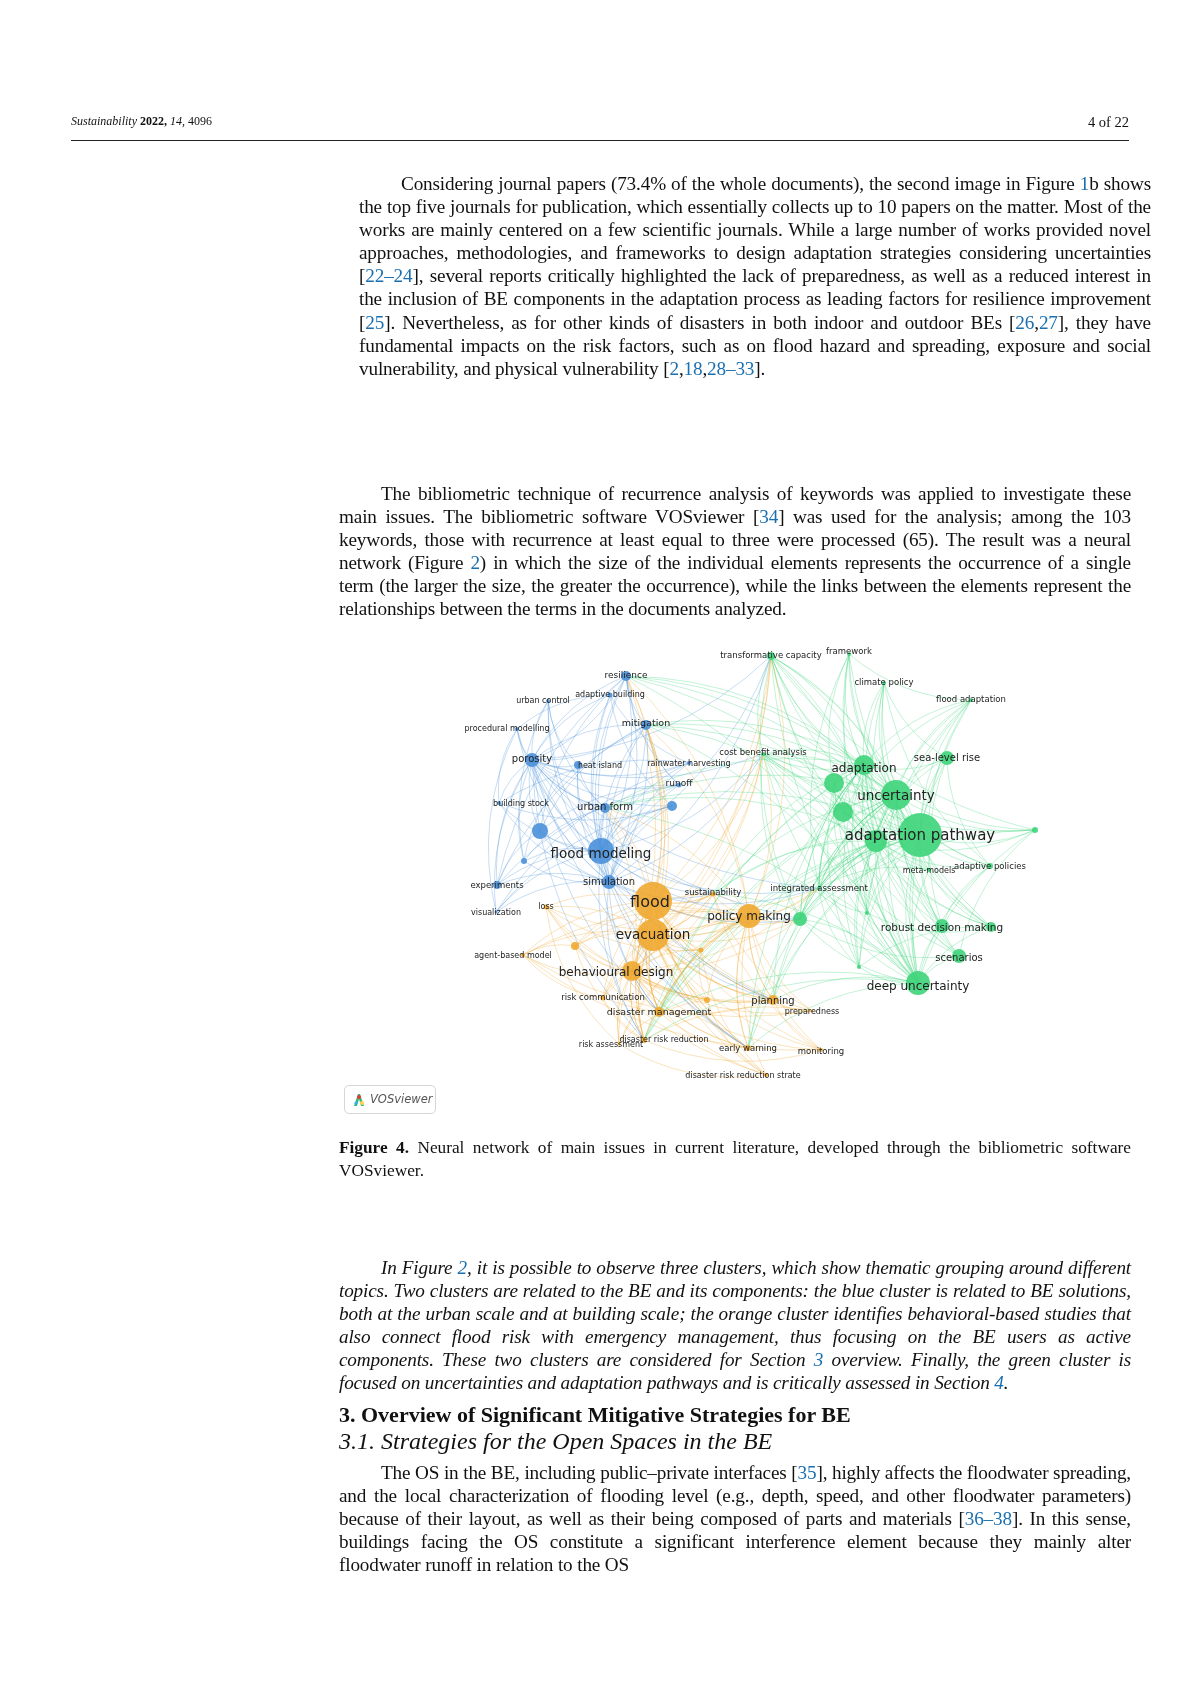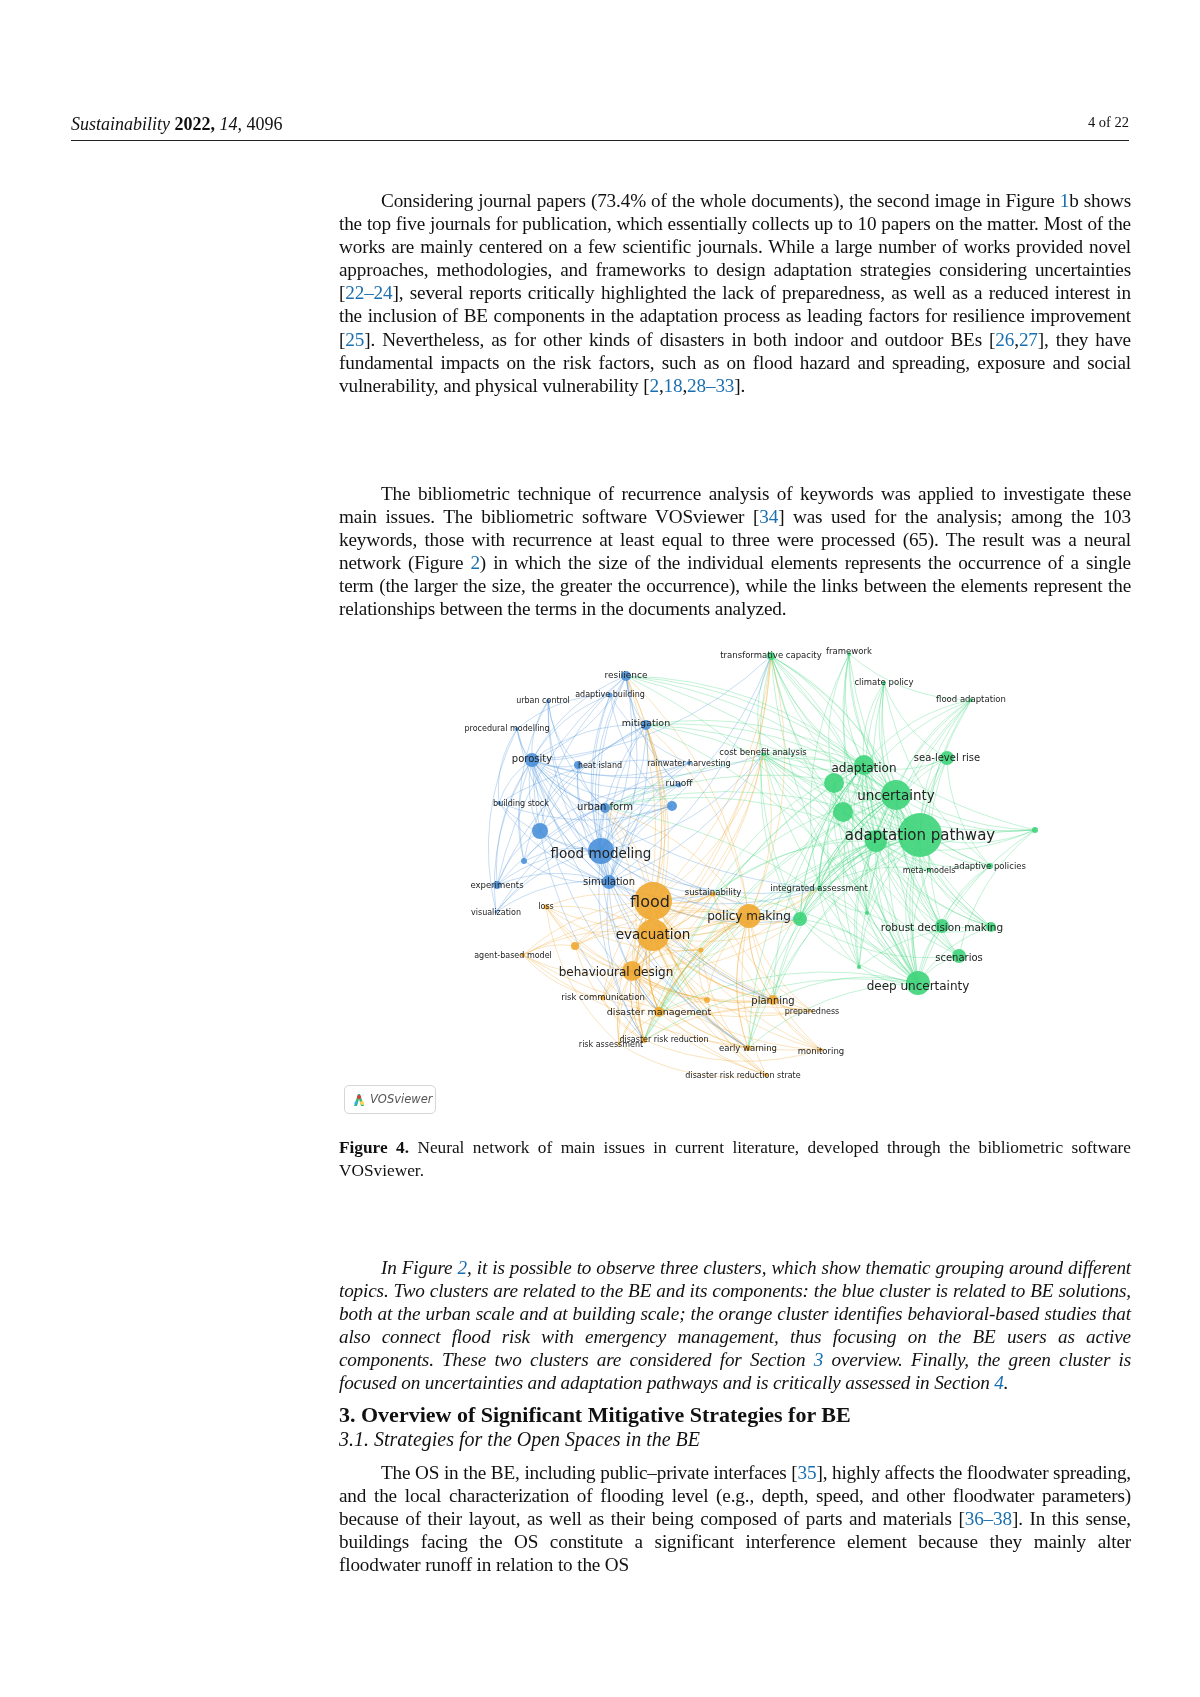--- a/index.html
+++ b/index.html
@@ -1,42 +1,42 @@
 <!DOCTYPE html>
 <html><head>
 <meta charset="utf-8">
 <style>
   html, body { margin: 0; padding: 0; background: #ffffff; }
   body { width: 1200px; height: 1697px; position: relative; overflow: hidden;
          font-family: "Liberation Serif", "DejaVu Serif", serif; color: #111; }
   .header { position: absolute; left: 71px; right: 71px; top: 110px; height: 30px;
             border-bottom: 1.3px solid #222; }
-  .hdr-left { position: absolute; left: 0; top: 4px; font-size: 18px; }
+  .hdr-left { position: absolute; left: 0; top: 4px; font-size: 12px; }
   .hdr-left i { font-style: italic; }
   .hdr-left b { font-weight: bold; }
   .hdr-right { position: absolute; right: 0; top: 4px; font-size: 14.5px; margin-left: 12px; }
   .body-col { position: absolute; left: 339px; width: 792px; }
   p.para { margin: 0; font-size: 19.2px; line-height: 23.1px; text-align: justify;
            text-indent: 42px; letter-spacing: -0.15px; }
   .ref { color: #1a6fb0; }
-  #p1 { top: 189px; }
+  #p1 { top: 172px; margin-left: 20px; }
   #p2 { top: 438px; margin-top: 44px; }
   .figure { position: absolute; left: 340px; top: 640px; width: 800px; height: 470px; }
   .figure svg { position: absolute; left: 0; top: 0; }
   .vos-badge { position: absolute; left: 344px; top: 1085px; width: 90px; height: 27px;
                border: 1px solid #d6d6d6; border-radius: 5px; background: #fff;
                font-family: "DejaVu Sans", sans-serif; font-size: 11.5px; color: #555; }
   .vos-badge .vos-icon { position: absolute; left: 7px; top: 6px; width: 14px; height: 15px; }
   .vos-badge .vos-label { position: absolute; left: 25px; top: 6px; font-style: italic; }
   .caption { position: absolute; left: 339px; width: 792px; top: 1136px;
              font-size: 17.3px; line-height: 23px; text-align: justify; }
   .caption b { font-weight: bold; }
   #p3 { top: 1256px; font-style: italic; }
   .sec-title { position: absolute; left: 339px; top: 1402px; font-size: 22px; font-weight: bold; }
-  .subsec-title { position: absolute; left: 339px; top: 1428px; font-size: 20px; font-style: italic; }
+  .subsec-title { position: absolute; left: 339px; top: 1428px; font-size: 24px; font-style: italic; }
   #p4 { top: 1461px; }
   .node-label { font-family: "DejaVu Sans", sans-serif; fill: #222; }
 </style>
 </head>
 <body>
 
 <div class="header">
   <div class="hdr-left">
     <i>Sustainability</i>
     <b>2022,</b>

